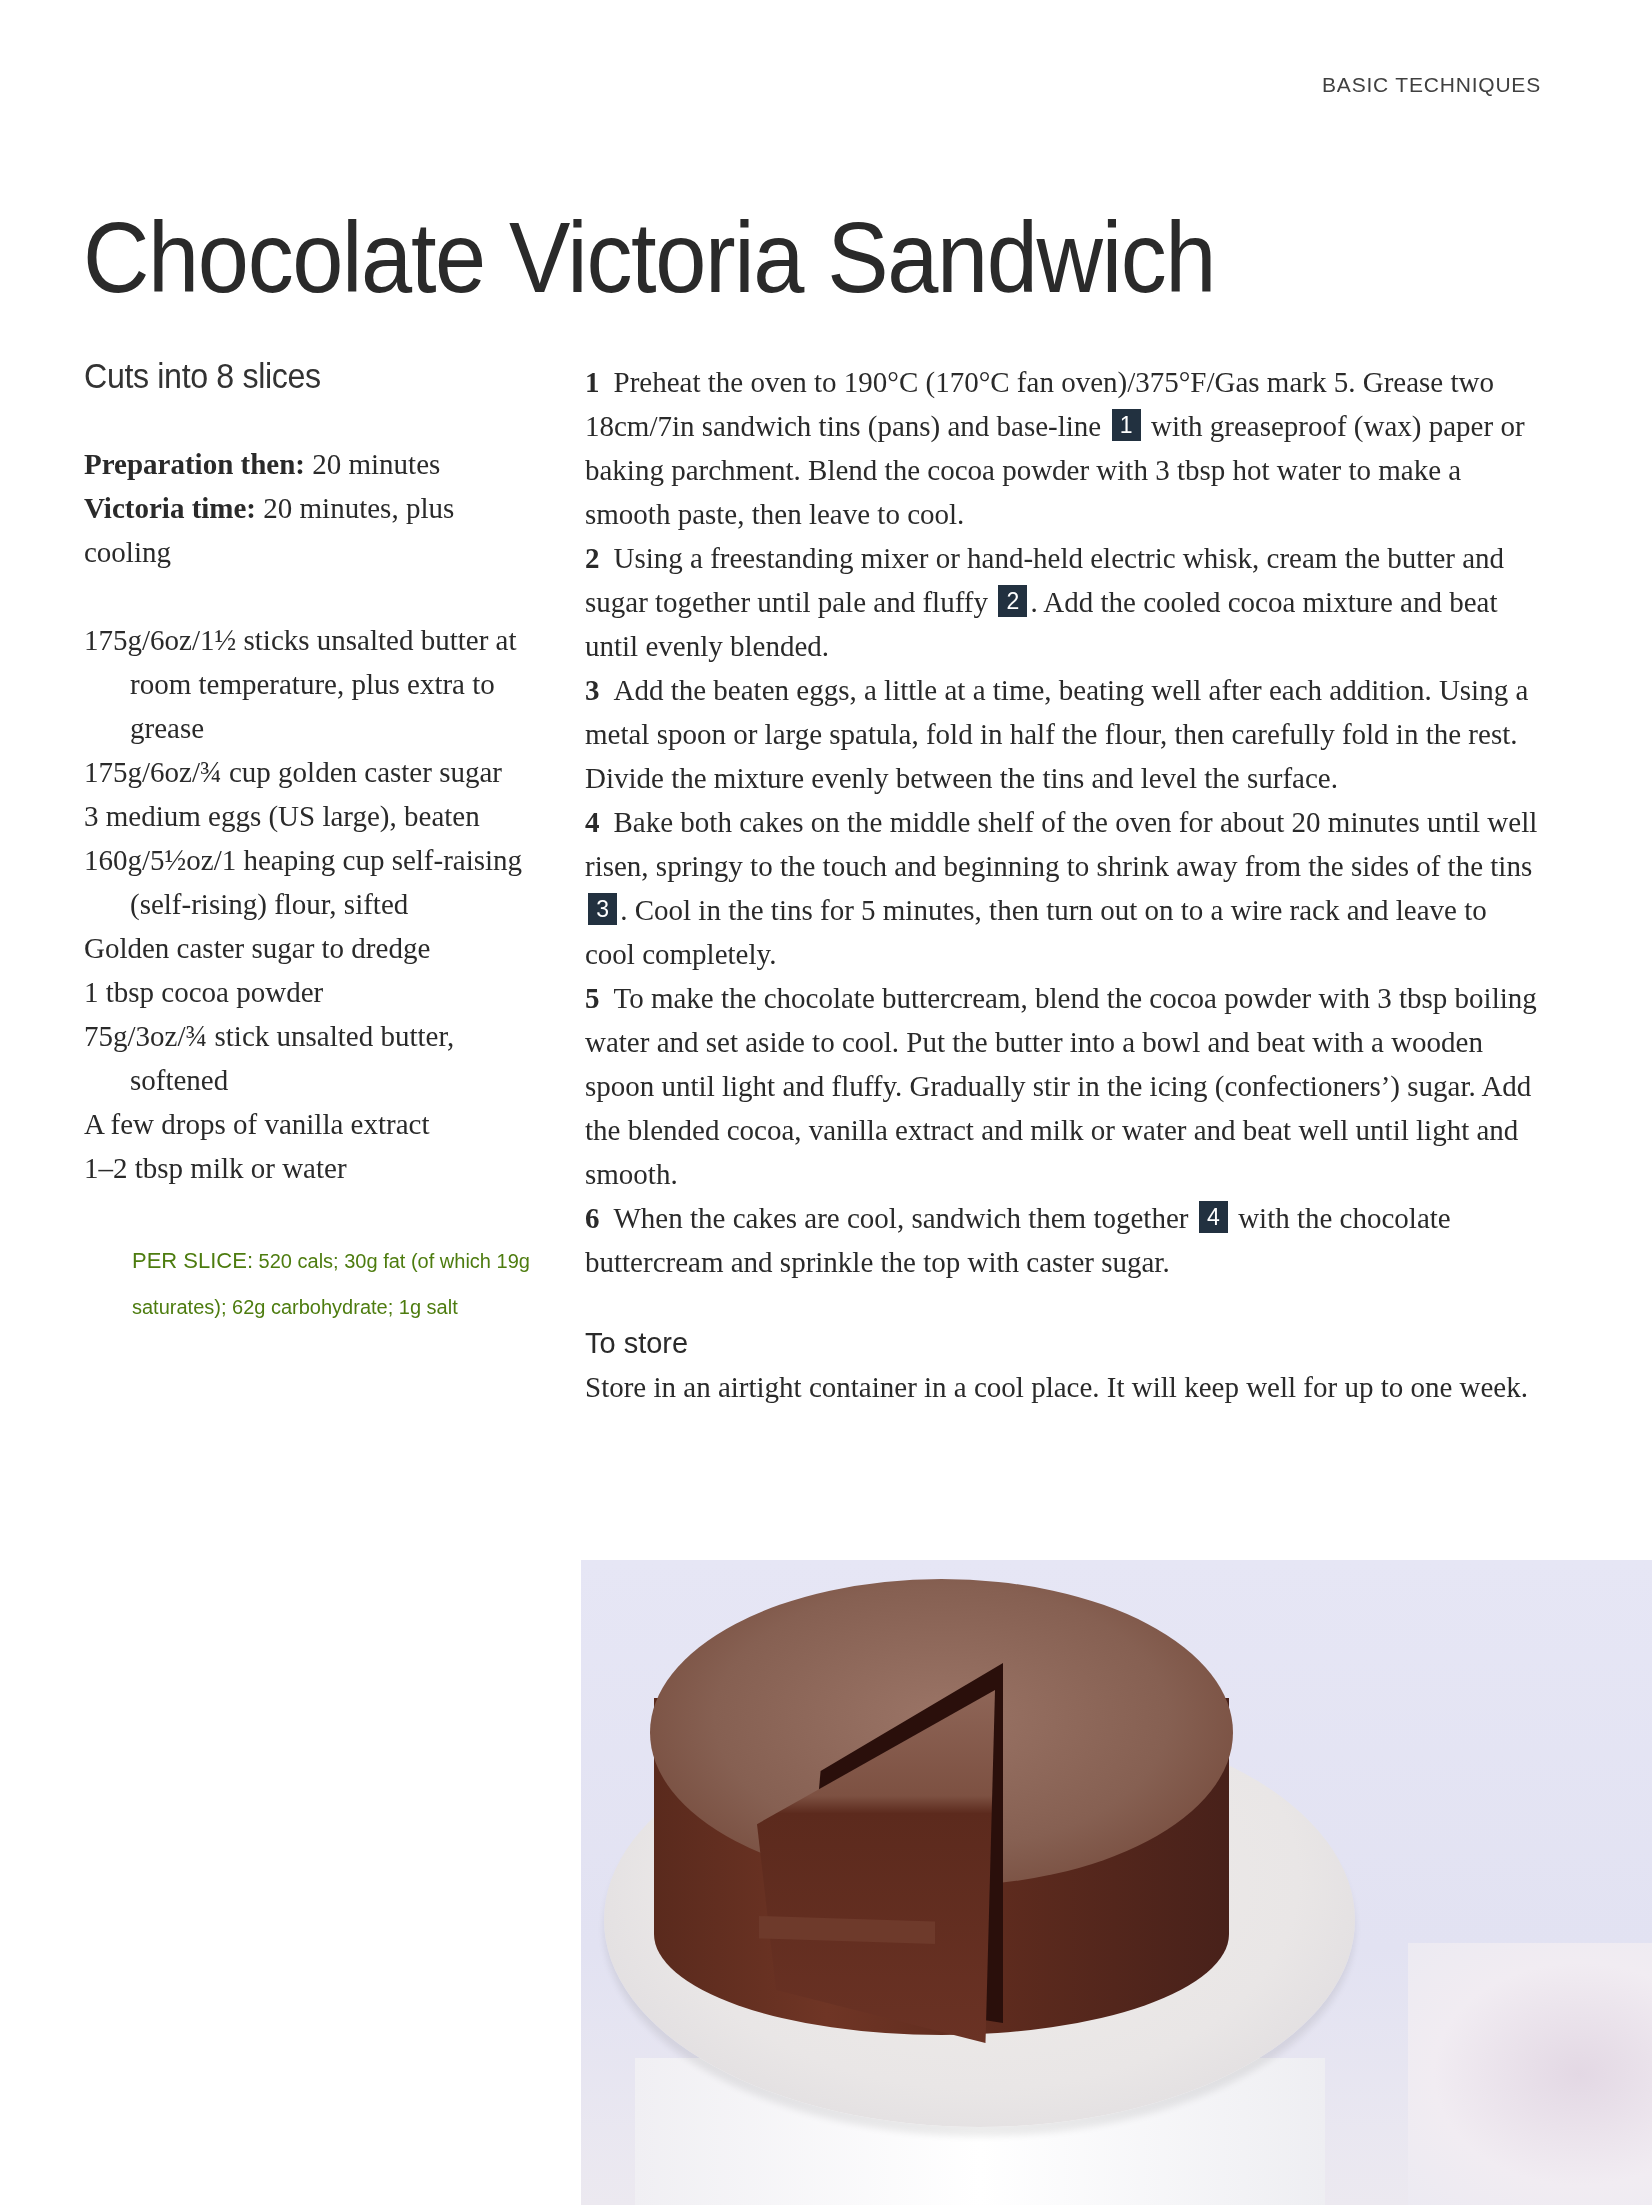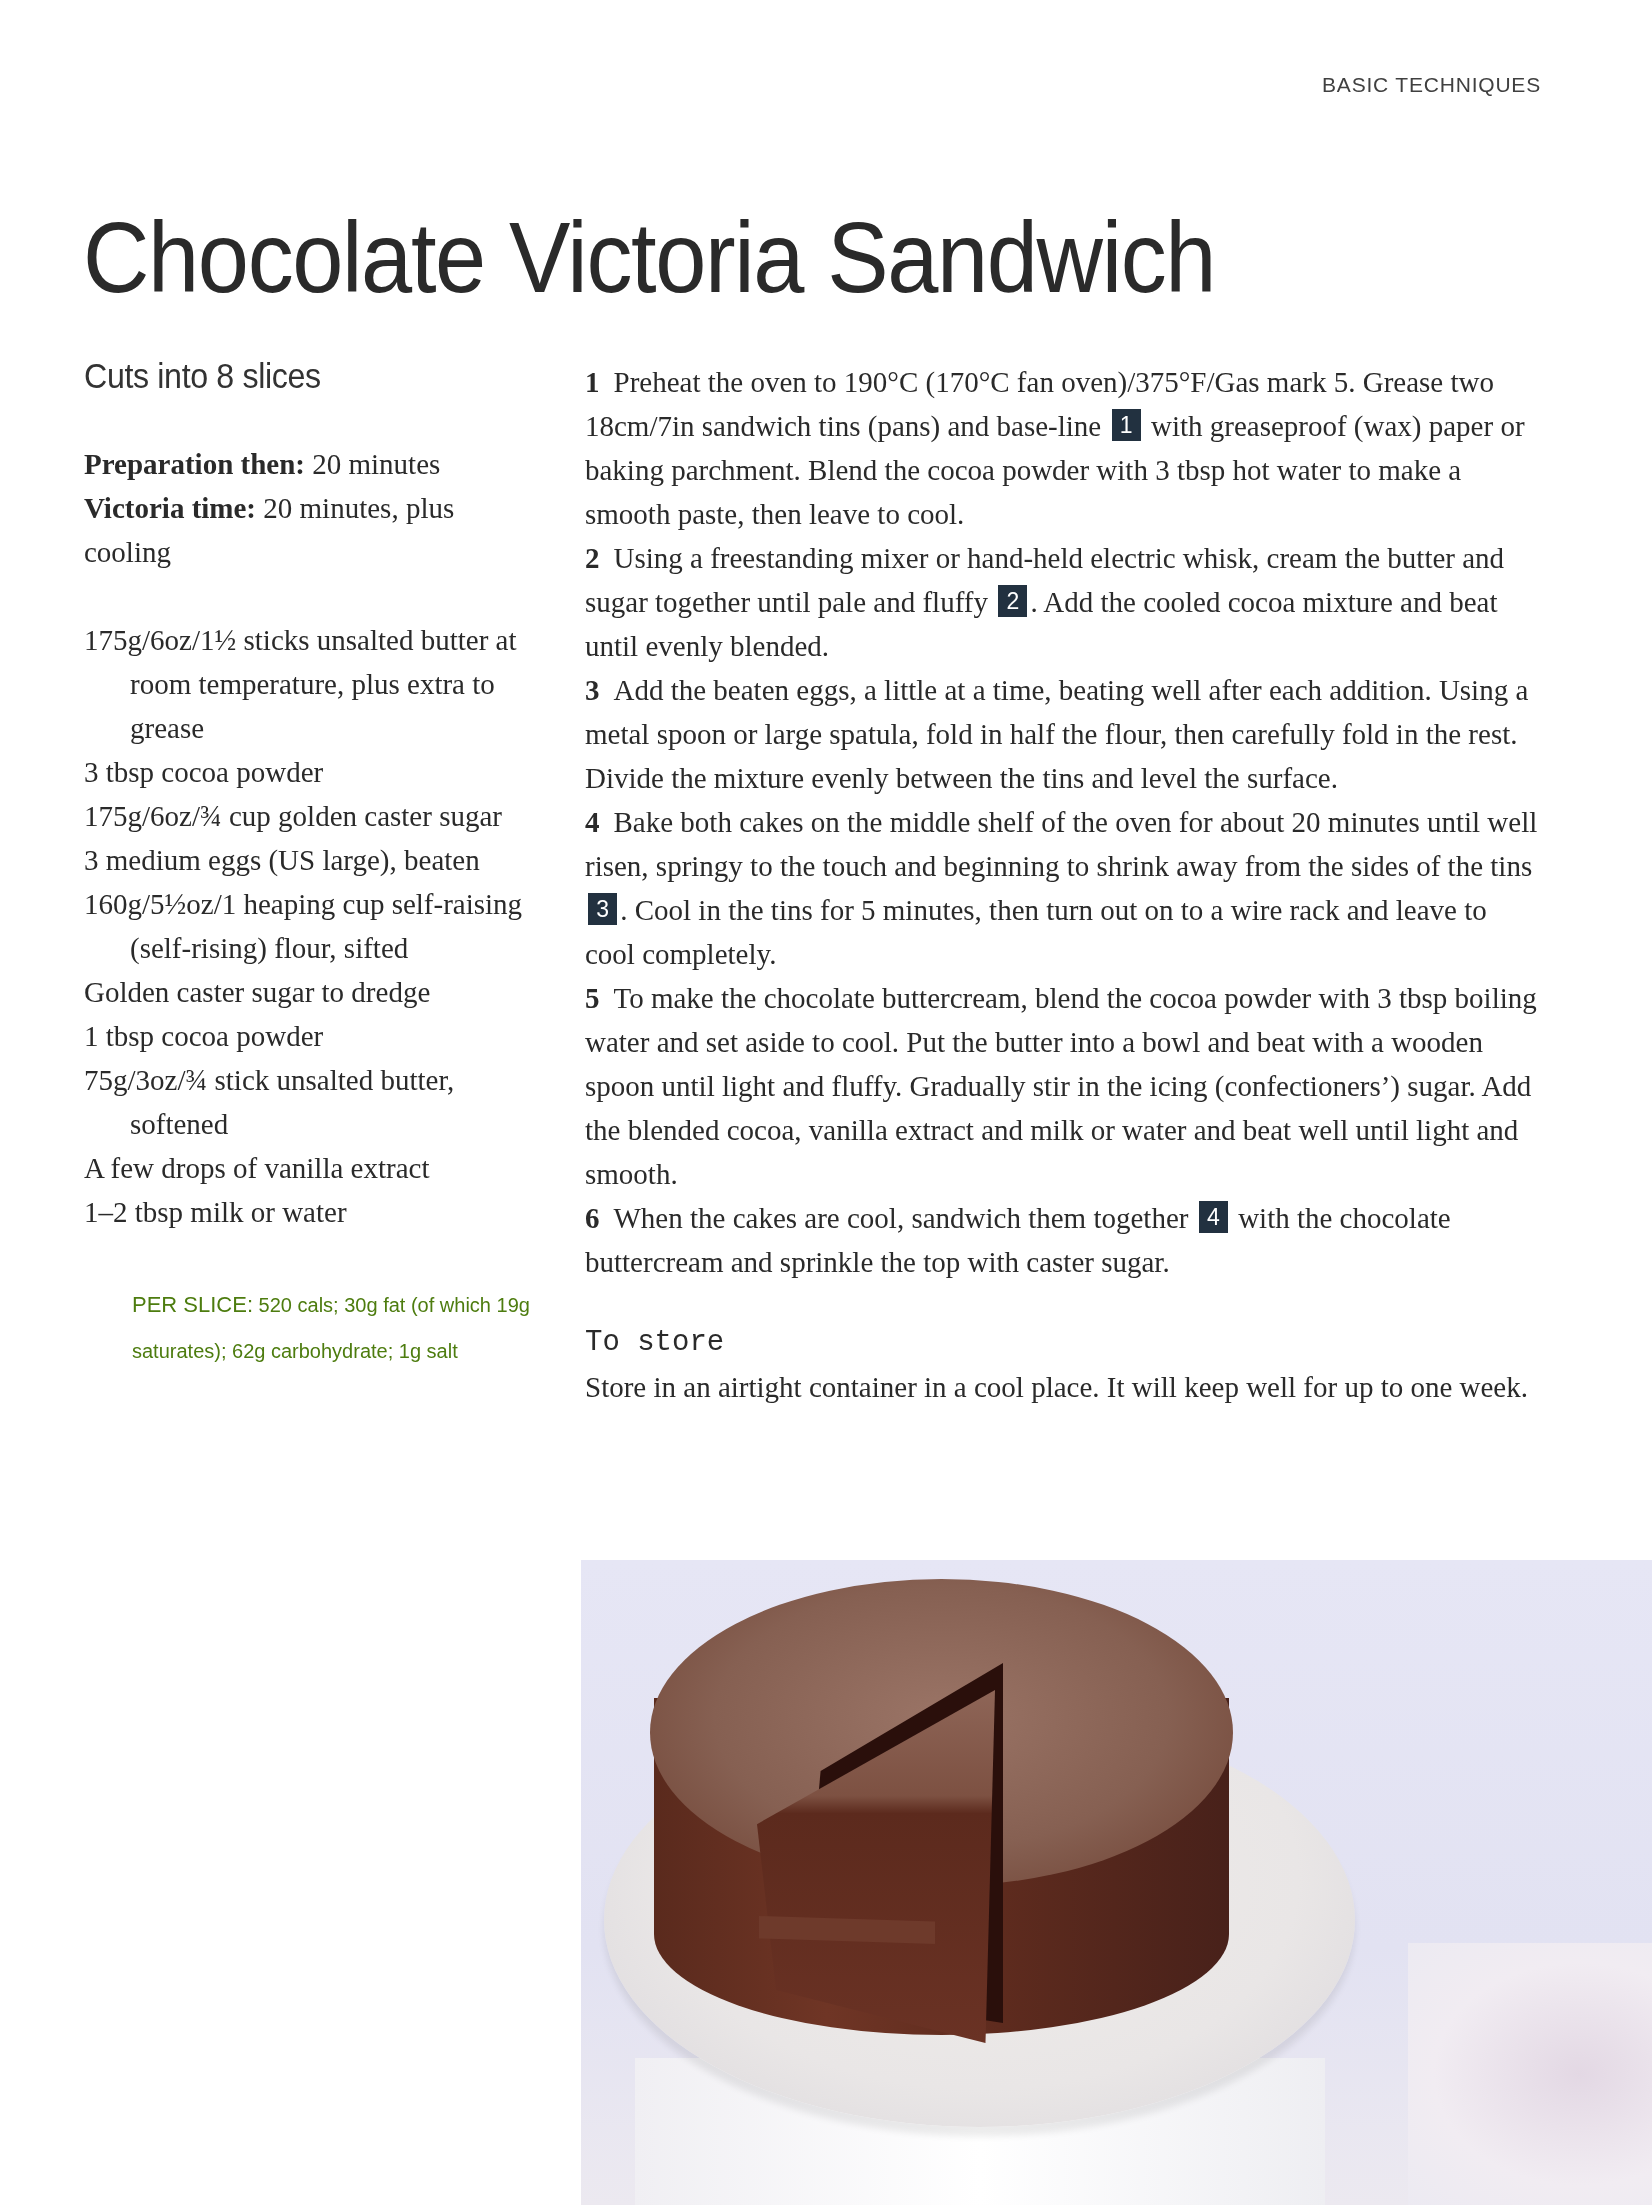--- a/index.html
+++ b/index.html
@@ -34,21 +34,21 @@
   .nutrition .lbl { font-size: 22px; }
   .right-col { position: absolute; left: 585px; top: 360px; width: 958px; }
   .steps .step { margin: 0; }
   .step-num { font-weight: 700; margin-right: 14px; }
   .badge {
     display: inline-block; background: #223140; color: #fff; font-family: "Liberation Sans", sans-serif;
     font-size: 23px; line-height: 32px; width: 29px; text-align: center; vertical-align: middle;
     margin: -4.6px 3.1px 0 3.1px; position: relative; top: -2.3px;
   }
   .store-head {
-    margin-top: 40px; font-family: Liberation Mono, monospace; font-size: 29px; line-height: 38px; color: #2a2a2a;
+    margin-top: 40px; font-family: Liberation Sans, sans-serif; font-size: 29px; line-height: 38px; color: #2a2a2a;
   }
   .store-body { margin: 3.1px 0 0 0; }
   .photo {
     position: absolute; left: 581px; top: 1560px; width: 1072px; height: 645px; overflow: hidden;
     background: linear-gradient(180deg, #e6e6f5 0%, #e2e2f2 60%, #ece9f0 100%);
   }
   .photo .marble {
     position: absolute; right: 0; top: 383px; width: 245px; height: 262px;
     background: radial-gradient(ellipse at 70% 50%, #e3d8e4 0%, #f1ecf2 60%, #eceaf2 100%);
   }
@@ -93,21 +93,20 @@
 <div class="left-col">
   <div class="yield">Cuts into 8 slices</div>
 
   <div class="times serif">
     <p><b>Preparation then:</b><span> 20 minutes</span></p>
     <p><b>Victoria time:</b><span> 20 minutes, plus cooling</span></p>
   </div>
 
   <ul class="ing-list serif">
     <li>175g/6oz/1½ sticks unsalted butter at room temperature, plus extra to grease</li>
-    <li>3 tbsp cocoa powder</li>
     <li>175g/6oz/¾ cup golden caster sugar</li>
     <li>3 medium eggs (US large), beaten</li>
     <li>160g/5½oz/1 heaping cup self-raising (self-rising) flour, sifted</li>
     <li>Golden caster sugar to dredge</li>
   </ul>
 
   <ul class="ing-list serif" style="margin-top:0">
     <li>1 tbsp cocoa powder</li>
     <li>75g/3oz/¾ stick unsalted butter, softened</li>
     <li>A few drops of vanilla extract</li>

